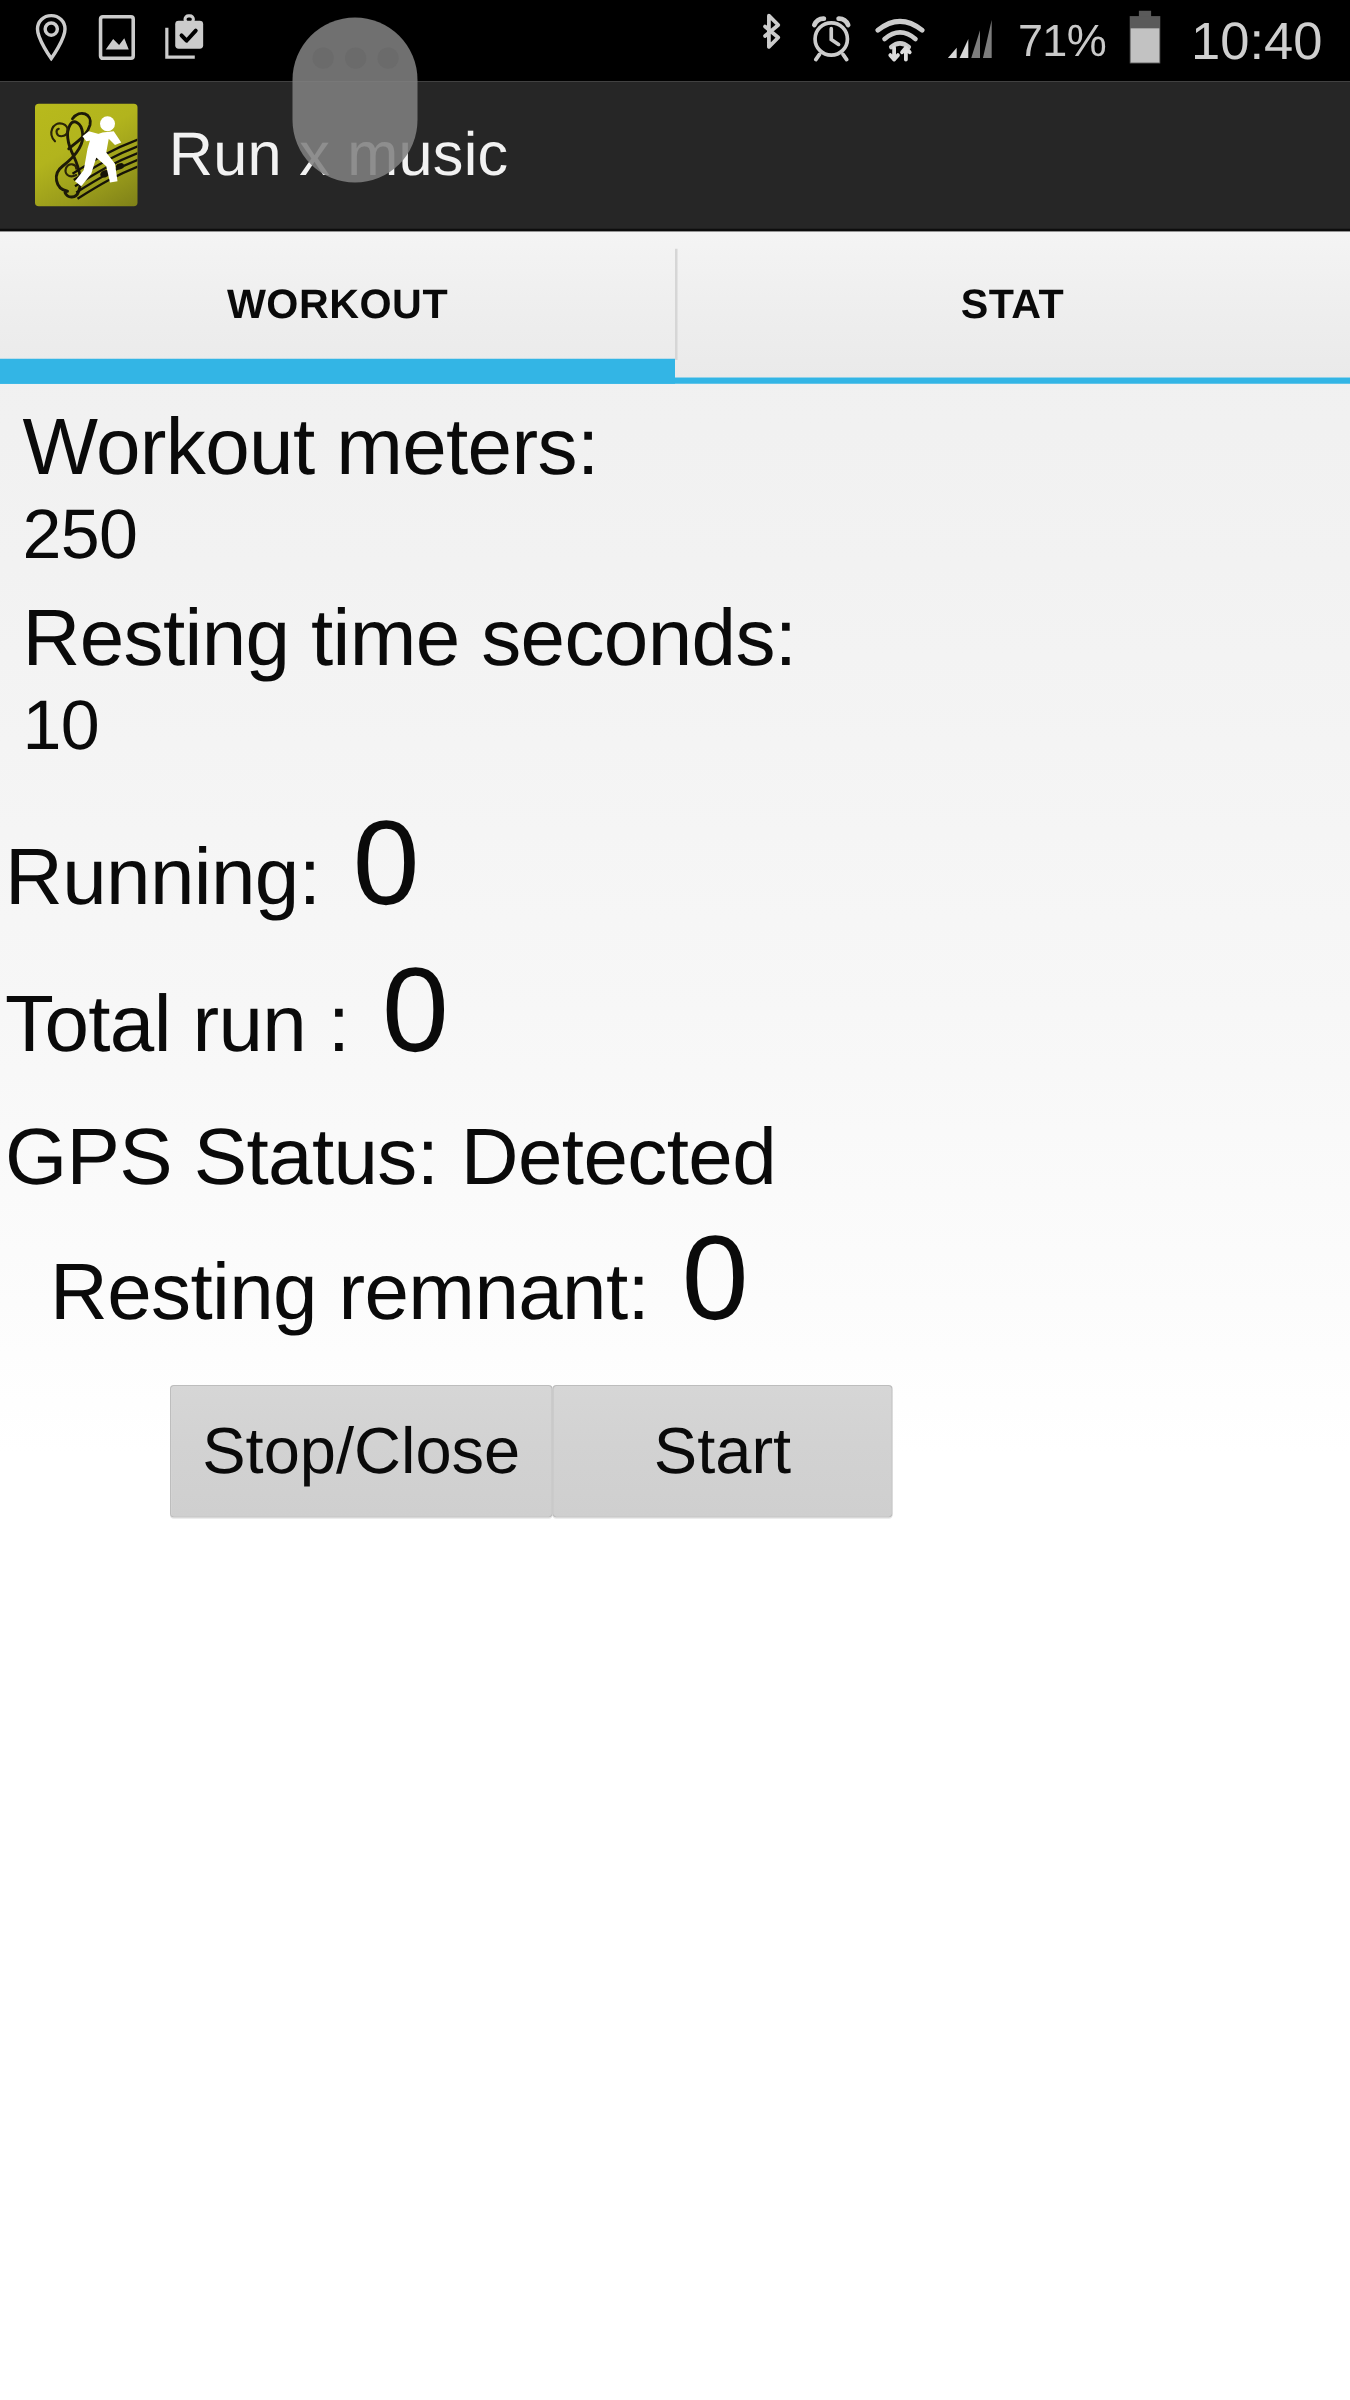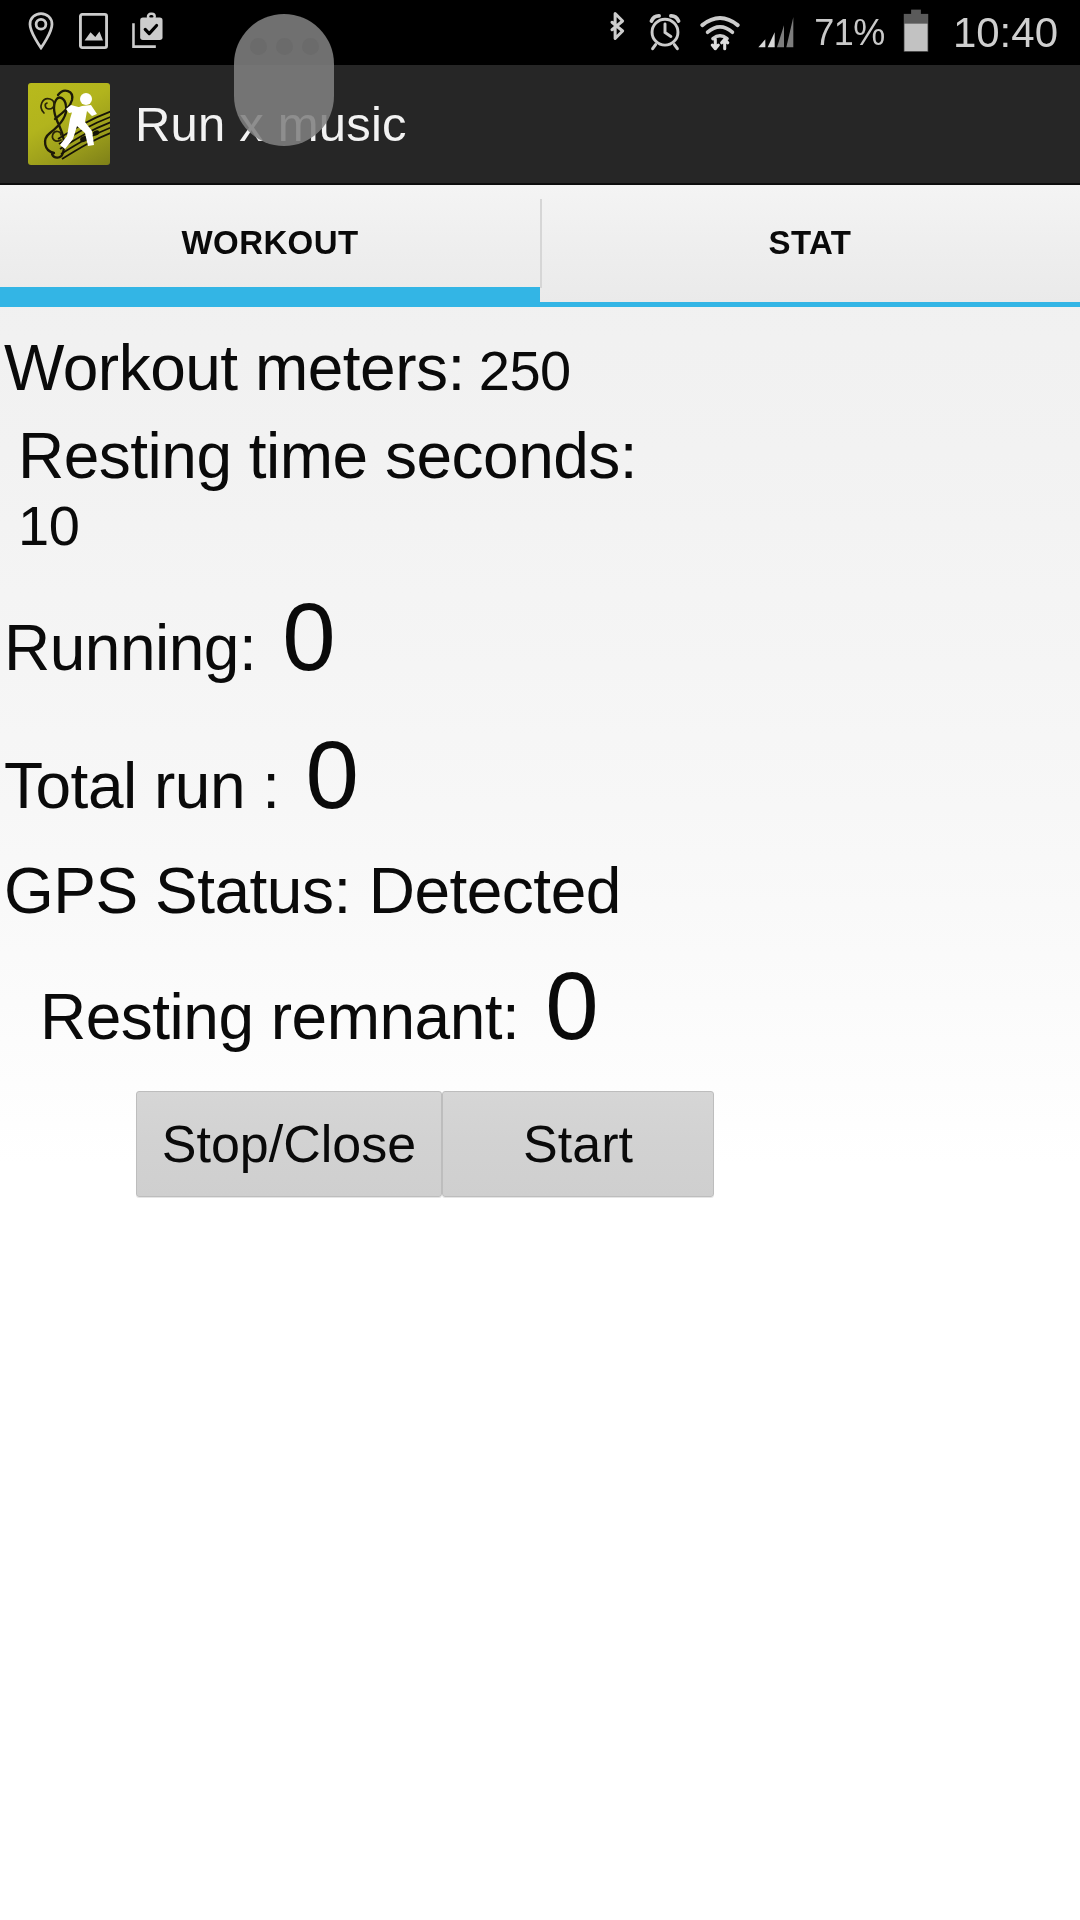--- a/index.html
+++ b/index.html
@@ -174,26 +174,26 @@
   }
   .val {
     color: #0a0a0a;
     font-weight: 400;
     letter-spacing: -0.5px;
   }
   .val.sm  { font-size: 56px; margin-left: 14px; }
   .val.lg  { font-size: 96px; margin-left: 26px; }
   .val.eq  { font-size: 64px; margin-left: 18px; }
 
-  .r1 { margin-top: 24px; }
+  .r1 { margin-top: 13px; flex-direction: column; }
   .r2 { margin-top: 14px; flex-direction: column; }
   .r3 { margin-top: 24px; }
-  .r4 { margin-top: 28px; }
+  .r4 { margin-top: 8px; }
   .r5 { margin-top: 24px; }
-  .r6 { margin-top: 23px; padding-left: 40px; }
+  .r6 { margin-top: 6px; padding-left: 40px; }
 
   
   .btn-row {
     margin-top: 30px;
     display: flex;
     align-items: flex-start;
     padding-left: 10px;
   }
   .btn {
     background: linear-gradient(to bottom, #d6d6d6 0%, #d2d2d2 45%, #cfcfcf 100%);

